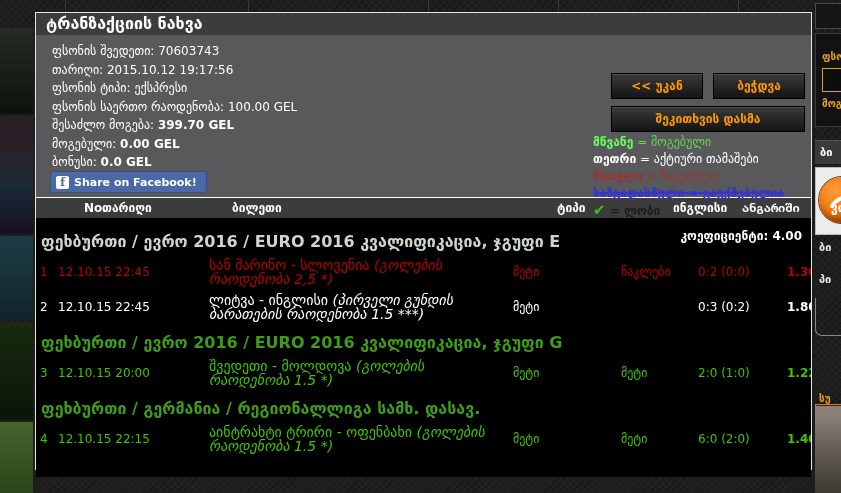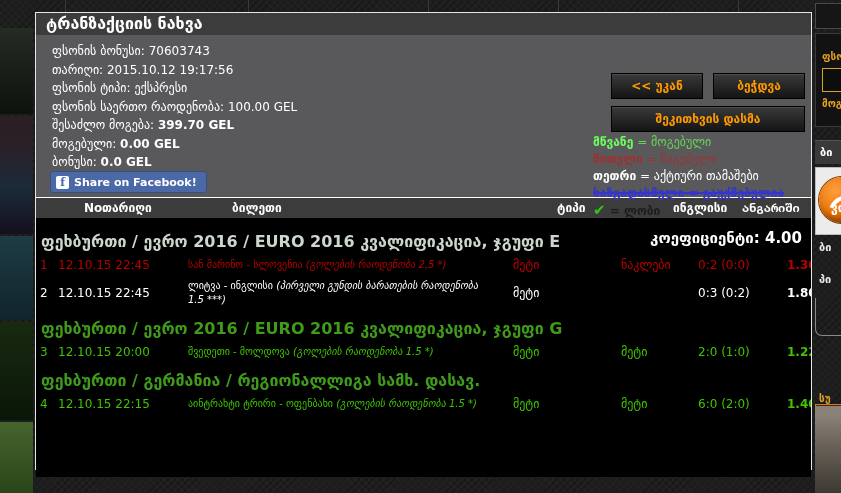--- a/index.html
+++ b/index.html
@@ -71,25 +71,25 @@
   .t-head{display:grid;grid-template-columns:20px 132px 315px 110px 82px 92px 1fr;background:#3c3c3c;border-top:1px solid #fff;
     height:20px;align-items:center;color:#fff;font-size:12px;font-weight:bold;padding-left:44px;}
   .t-head .hc0{padding-left:4px;} .t-head .hc1{padding-left:2px;} .t-head .hc2{padding-left:0;}
   .t-head .hc3{padding-left:10px;} .t-head .hc4{padding-left:16px;} .t-head .hc5{padding-left:3px;font-family:Liberation Mono, monospace;}
   .t-head .hc6{text-align:right;padding-right:5px;}
 
   .t-body{position:relative;background:#000;height:254px;font-size:12px;padding-top:5px;overflow:hidden;}
   .sec{padding:9px 0 3px 5px;font-weight:bold;font-size:16px;}
   .row{display:grid;grid-template-columns:20px 132px 315px 110px 82px 92px 1fr;align-items:center;padding:4px 0 3px 0;}
   .row .rc0{padding-left:4px;} .row .rc1{padding-left:2px;}
-  .row .rc2{line-height:14px;font-size:10px;padding-right:10px;}
+  .row .rc2{line-height:14px;font-size:14px;padding-right:10px;margin-left:21px;}
   .row .rc3{padding-left:10px;} .row .rc4{padding-left:8px;} .row .rc5{padding-left:3px;}
   .row .rc6{text-align:right;padding-right:6px;font-weight:bold;}
   .row.lost{color:#b80000;} .row.active{color:#fff;} .row.won{color:#3fc400;}
-  .t-foot{position:absolute;right:9px;top:216px;color:#fff;font-size:15px;font-weight:bold;}
+  .t-foot{position:absolute;right:9px;top:216px;color:#fff;font-size:12px;font-weight:bold;}
 </style>
 </head>
 <body>
 
 <div class="topsep" style="left:65px"></div>
 <div class="topsep" style="left:248px"></div>
 <div class="topsep" style="left:428px"></div>
 <div class="topsep" style="left:558px"></div>
 <div class="topsep" style="left:738px"></div>
 
@@ -118,42 +118,42 @@
 <div class="rs rs-round"></div>
 <div class="rs rs-video">ვიდ</div>
 <span class="rs-orange-text" style="left:819px;top:393px">სუ</span>
 <div class="rs rs-photo"></div>
 
 <div class="modal">
   <div class="m-title">ტრანზაქციის ნახვა</div>
 
   <div class="m-info">
     <div class="info-wrap">
-        <div class="info-line"><span>ფსონის ბონუსი: </span><span>70603743</span></div>
+        <div class="info-line"><span>ფსონის შვედეთი: </span><span>70603743</span></div>
         <div class="info-line"><span>თარიღი: </span><span>2015.10.12 19:17:56</span></div>
         <div class="info-line"><span>ფსონის ტიპი: </span><span>ექსპრესი</span></div>
         <div class="info-line"><span>ფსონის საერთო რაოდენობა: </span><span>100.00 GEL</span></div>
         <div class="info-line"><span>შესაძლო მოგება: </span><span class="b">399.70 GEL</span></div>
         <div class="info-line"><span>მოგებული: </span><span class="b">0.00 GEL</span></div>
         <div class="info-line"><span>ბონუსი: </span><span class="b">0.0 GEL</span></div>
       </div>
 
     <div class="fb-btn">
       <span class="fb-f">f</span>
       <span>Share on Facebook!</span>
     </div>
 
     <div class="btn btn-back">&lt;&lt; უკან</div>
     <div class="btn btn-print">ბეჭდვა</div>
     <div class="btn btn-ask">შეკითხვის დასმა</div>
 
     <div class="legend">
         <div class="lg-line lg-won"><span class="term">მწვანე</span><span class="desc"> = მოგებული</span></div>
+        <div class="lg-line lg-active"><span class="term">თეთრი</span><span class="desc"> = აქტიური თამაშები</span></div>
         <div class="lg-line lg-lost"><span class="term">წითელი</span><span class="desc"> = წაგებული</span></div>
-        <div class="lg-line lg-active"><span class="term">თეთრი</span><span class="desc"> = აქტიური თამაშები</span></div>
         <div class="lg-line lg-void"><span class="term">ხაზგადასმული</span><span class="desc"> = გაუქმებულია</span></div>
         <div class="lg-line lg-check"><span class="term">✔</span><span class="desc"> = ლობი</span></div>
       </div>
   </div>
 
   <div class="t-head">
       <div class="hc0">No.</div>
       <div class="hc1">თარიღი</div>
       <div class="hc2">ბილეთი</div>
       <div class="hc3">ტიპი</div>

